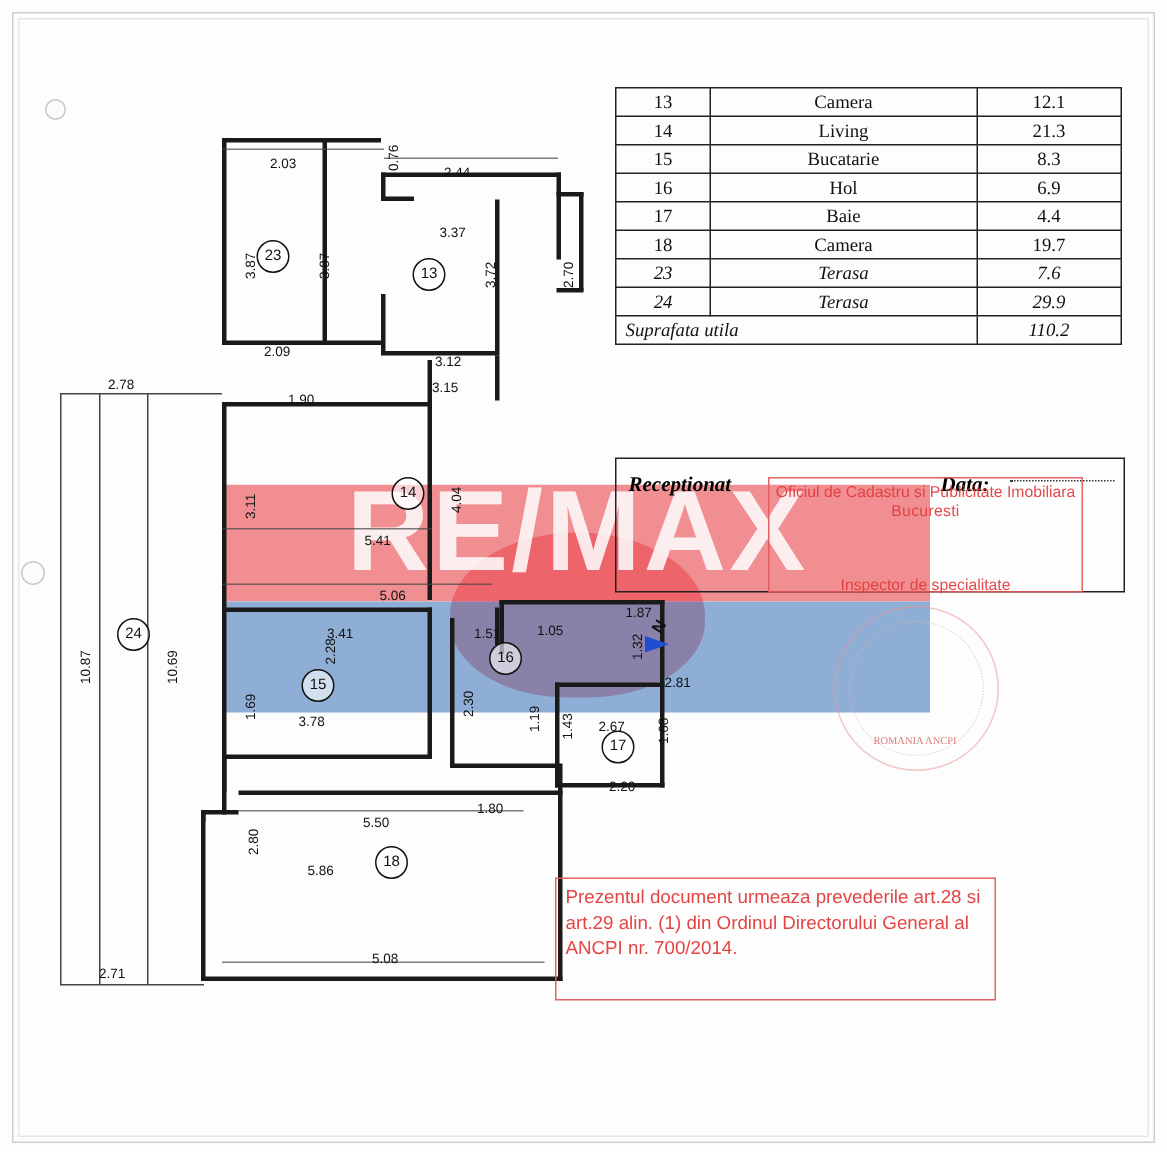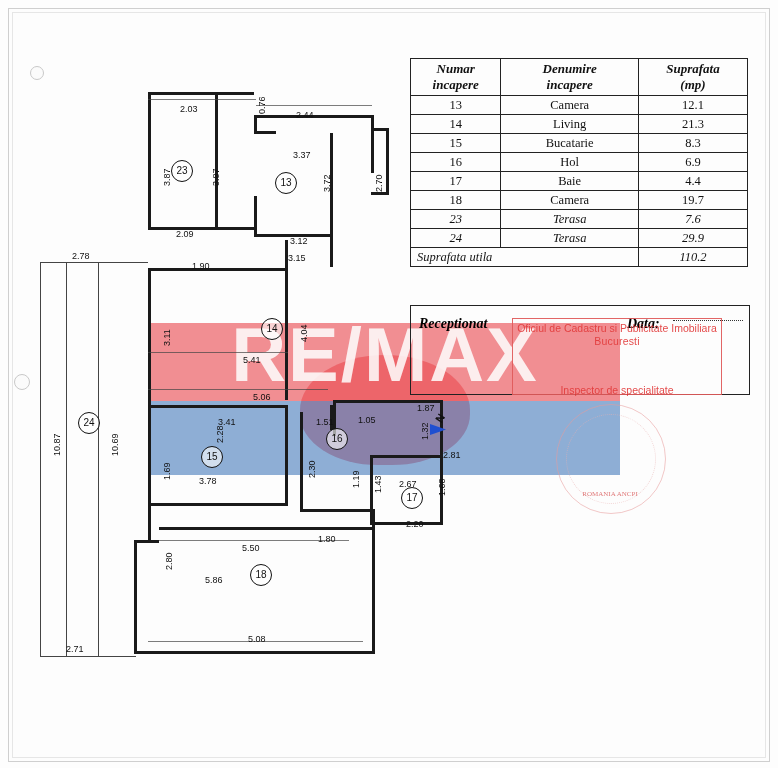--- a/index.html
+++ b/index.html
@@ -276,34 +276,20 @@
     <div class="dim vert" style="left:437px;top:496px;">1.68</div>
     <div class="dim vert" style="left:164px;top:570px;">2.80</div>
 
     <div class="flag"></div>
     <div class="arrow-n">N</div>
   </div>
 
 
   <table class="recap">
     <tbody>
-        <tr>
-      <th class="col-nr">
-        <div>Numar</div>
-        <div>incapere</div>
-      </th>
-      <th class="col-den">
-        <div>Denumire</div>
-        <div>incapere</div>
-      </th>
-      <th class="col-sup">
-        <div>Suprafata</div>
-        <div>(mp)</div>
-      </th>
-    </tr>
     <tr>
       <td>13</td>
       <td>Camera</td>
       <td>12.1</td>
     </tr>
     <tr>
       <td>14</td>
       <td>Living</td>
       <td>21.3</td>
     </tr>
@@ -352,13 +338,14 @@
 
   <div class="stamp stamp-office">
     <div class="l1">Oficiul de Cadastru si Publicitate Imobiliara</div>
     <div class="l2">Bucuresti</div>
     <div class="l3">Inspector de specialitate</div>
   </div>
   <div class="stamp-round"></div>
   <div class="stamp-round2"></div>
   <div class="stamp-round-txt">ROMANIA  ANCPI</div>
 
+  <div class="stamp stamp-doc">Prezentul document urmeaza prevederile art.28 si art.29 alin. (1) din Ordinul Directorului General al ANCPI nr. 700/2014.</div>
 </div>
 
 </body></html>

